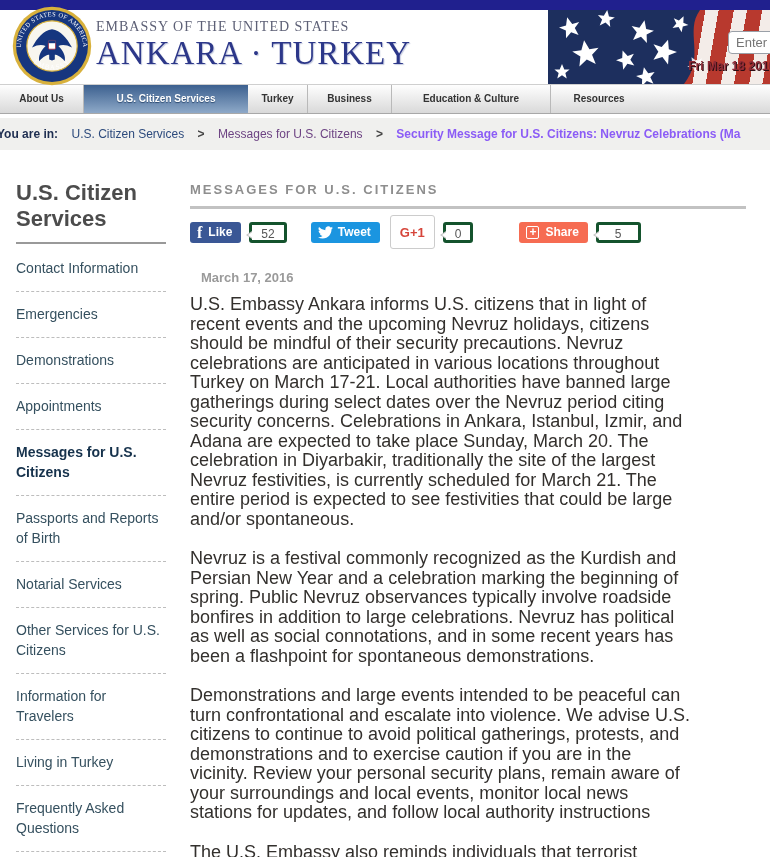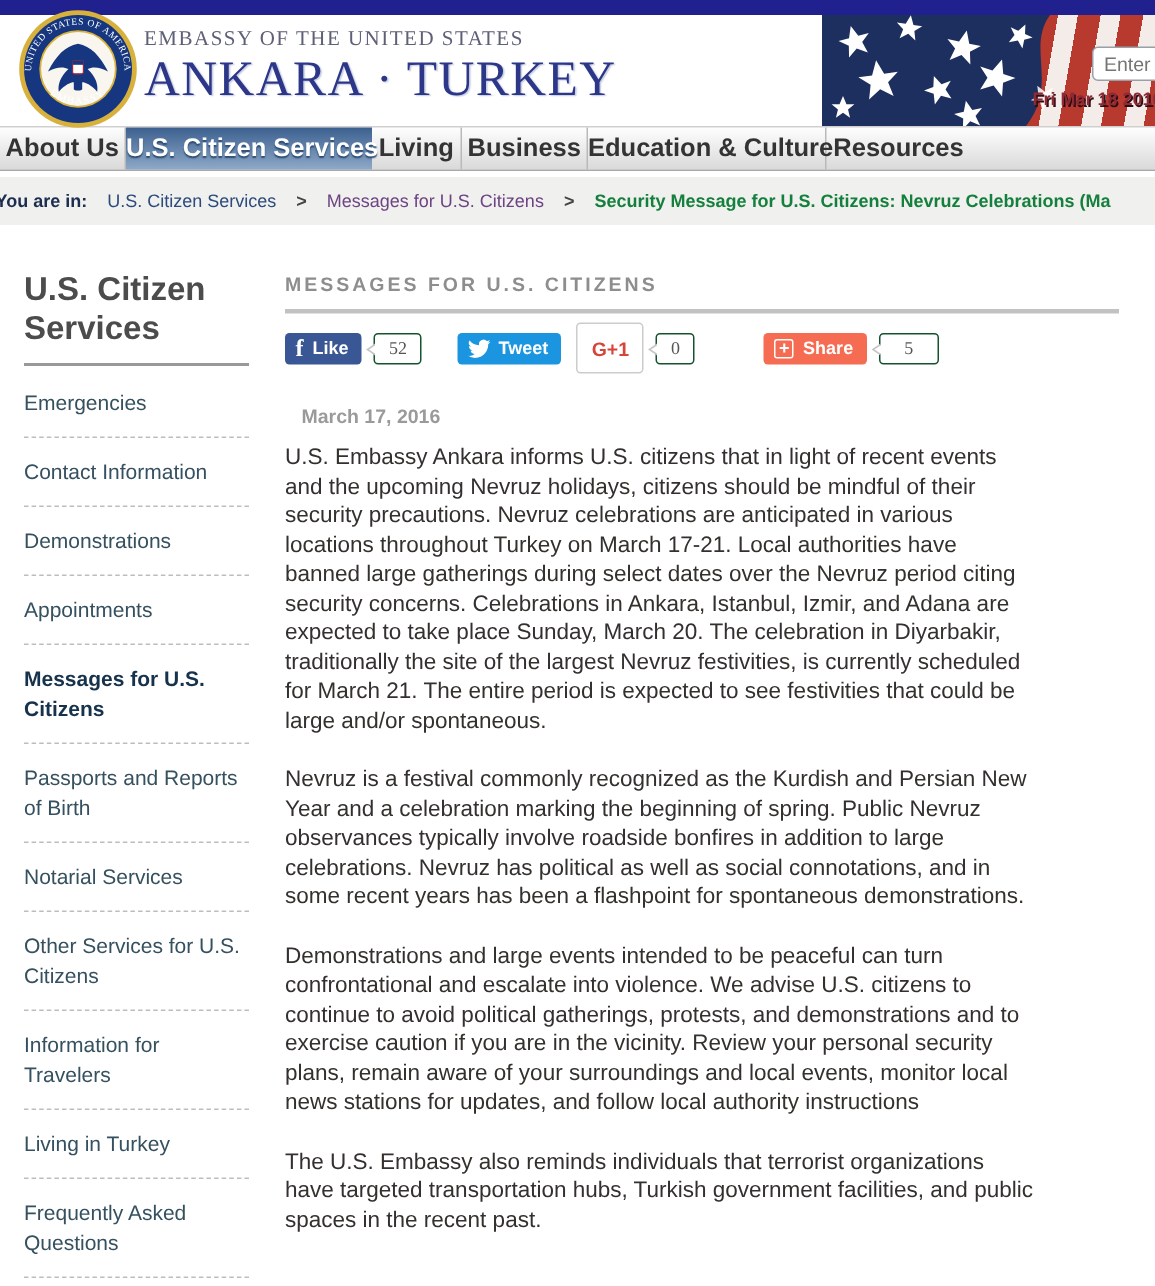--- a/index.html
+++ b/index.html
@@ -23,32 +23,32 @@
   .flag-art svg.stars { position:absolute; left:0; top:0; }
   .search-input { position:absolute; right:-58px; top:21px; width:100px; height:23px; border:1px solid #9aa0a8;
                   border-radius:4px; padding:2px 7px; font-size:13px; color:#666; background:#fff;
                   font-family:"Liberation Sans", sans-serif; }
   .date-line { position:absolute; right:-5px; top:49px; font-size:12px; font-weight:bold;
                color:#8e2a36; text-shadow:1px 1px 0 #2e0c12; white-space:nowrap; }
 
   
   .mainnav { display:flex; height:30px; background:linear-gradient(#fefefe,#d9d9d9);
              border-top:1px solid #cfcfcf; border-bottom:1px solid #a8a8a8; }
-  .tab { line-height:28px; font-weight:bold; font-size:17px; color:#333; text-align:center;
+  .tab { line-height:28px; font-weight:bold; font-size:10px; color:#333; text-align:center;
          border-right:1px solid #b9b9b9; cursor:pointer; white-space:nowrap; }
   .tab.active { background:linear-gradient(#3c608f,#8ea9c8); color:#fff; text-shadow:0 1px 1px #2c4a70; border-right:none; }
 
   
   .breadcrumb { height:32px; background:#f0f0ee; margin-top:4px; line-height:32px; font-size:12px;
                 white-space:nowrap; overflow:hidden; padding-left:0; }
   .crumb-prefix { font-weight:bold; color:#1d2d50; margin-left:-3px; }
   .crumb-link { color:#2c4a7c; text-decoration:none; margin:0 10px; cursor:pointer; }
   .crumb-link.visited { color:#6d4383; }
   .crumb-sep { color:#444; font-weight:bold; }
-  .crumb-current { font-weight:bold; color:#15803d; margin-left:10px;text-align:right; }
+  .crumb-current { font-weight:bold; color:#8b5cf6; margin-left:10px;text-align:right; }
 
   
   .content { display:flex; padding:18px 0 0 16px; }
 
   
   .sidebar { width:158px; flex:none; }
   .sidebar h2 { font-size:22px; line-height:26px; color:#4c4c4c; margin-top:12px; width:150px; }
   .sidebar .title-rule { width:150px; height:2px; background:#999; margin:10px 0 2px; }
   .sidebar ul { list-style:none; width:150px; }
   .sidebar li { padding:12px 0 13px; border-bottom:1px dashed #bdbdbd; font-size:14px; line-height:20px;
@@ -63,31 +63,31 @@
   .btn { display:inline-flex; align-items:center; height:21px; border-radius:3px; font-size:12px;
          font-weight:bold; color:#fff; cursor:pointer; }
   .btn-like { background:#3a5795; padding:0 9px 0 7px; }
   .fb-f { font-family:"Liberation Serif", serif; font-size:16px; font-weight:bold; margin-right:6px; line-height:19px; }
   .btn-tweet { background:#1b95e0; padding:0 9px 0 7px; margin-left:24px; }
   .btn-tweet svg { margin-right:5px; }
   .btn-gplus { background:#fff; border:1px solid #ccc; color:#d6453a; padding:16px 9px; margin-left:10px; font-size:13px; }
   .btn-share { background:#f66c52; padding:0 9px 0 7px; margin-left:46px; }
   .share-plus { display:inline-block; width:13px; height:13px; border:1px solid #fff; border-radius:2px;
                 line-height:11px; text-align:center; font-size:12px; margin-right:6px; }
-  .bubble { position:relative; height:21px; line-height:19px; background:#fff; border:1px solid #14532d;
-            border-radius:3px; padding:0 9px; font-size:12px; color:#555; margin-left:8px;font-family:Liberation Serif, serif; }
+  .bubble { position:relative; height:21px; line-height:19px; background:#fff; border:3px solid #14532d;
+            border-radius:3px; padding:0 9px; font-size:12px; color:#555; margin-left:8px; }
   .bubble.wide { padding:0 16px; }
   .bubble::before { content:""; position:absolute; left:-6px; top:6px; border-top:4px solid transparent;
                     border-bottom:4px solid transparent; border-right:6px solid #c5c5c5; }
   .bubble::after  { content:""; position:absolute; left:-4px; top:6px; border-top:4px solid transparent;
                     border-bottom:4px solid transparent; border-right:6px solid #fff; }
 
   .article-title { margin-top:18px; font-size:17px; font-weight:bold; color:#9d1115; }
   .article-date { margin-top:27px; font-size:13px; font-weight:bold; color:#9a9a9a;padding-left:11px; }
-  .article p { width:500px; margin-top:10px; margin-bottom:20px; font-size:15px; line-height:19.5px; color:#33302d; }
+  .article p { width:500px; margin-top:10px; margin-bottom:20px; font-size:18px; line-height:19.5px; color:#33302d; }
 </style>
 </head>
 <body>
 
 <div class="page">
 
   <div class="topbar"></div>
 
   <header class="masthead">
     <svg class="seal" viewBox="0 0 100 100">
@@ -134,43 +134,43 @@
         </g>
       </svg>
       <input class="search-input" type="text" placeholder="Enter s" style="">
       <div class="date-line">Fri Mar 18 2016</div>
     </div>
   </header>
 
   <nav class="mainnav">
     <div class="tab" style="width:84px">About Us</div>
     <div class="tab active" style="width:164px">U.S. Citizen Services</div>
-    <div class="tab" style="width:60px">Living</div>
+    <div class="tab" style="width:60px">Turkey</div>
     <div class="tab" style="width:84px">Business</div>
     <div class="tab" style="width:159px">Education &amp; Culture</div>
     <div class="tab" style="width:96px; border-right:none">Resources</div>
   </nav>
 
   <div class="breadcrumb">
     <span class="crumb-prefix">You are in:</span>
     <a class="crumb-link">U.S. Citizen Services</a>
     <span class="crumb-sep">&gt;</span>
     <a class="crumb-link visited">Messages for U.S. Citizens</a>
     <span class="crumb-sep">&gt;</span>
     <span class="crumb-current">Security Message for U.S. Citizens: Nevruz Celebrations (Ma</span>
   </div>
 
   <div class="content">
 
     <aside class="sidebar">
       <h2>U.S. Citizen Services</h2>
       <div class="title-rule"></div>
       <ul>
+        <li>Contact Information</li>
         <li>Emergencies</li>
-        <li>Contact Information</li>
         <li>Demonstrations</li>
         <li>Appointments</li>
         <li class="active">Messages for U.S. Citizens</li>
         <li>Passports and Reports of Birth</li>
         <li>Notarial Services</li>
         <li>Other Services for U.S. Citizens</li>
         <li>Information for Travelers</li>
         <li>Living in Turkey</li>
         <li>Frequently Asked Questions</li>
 

